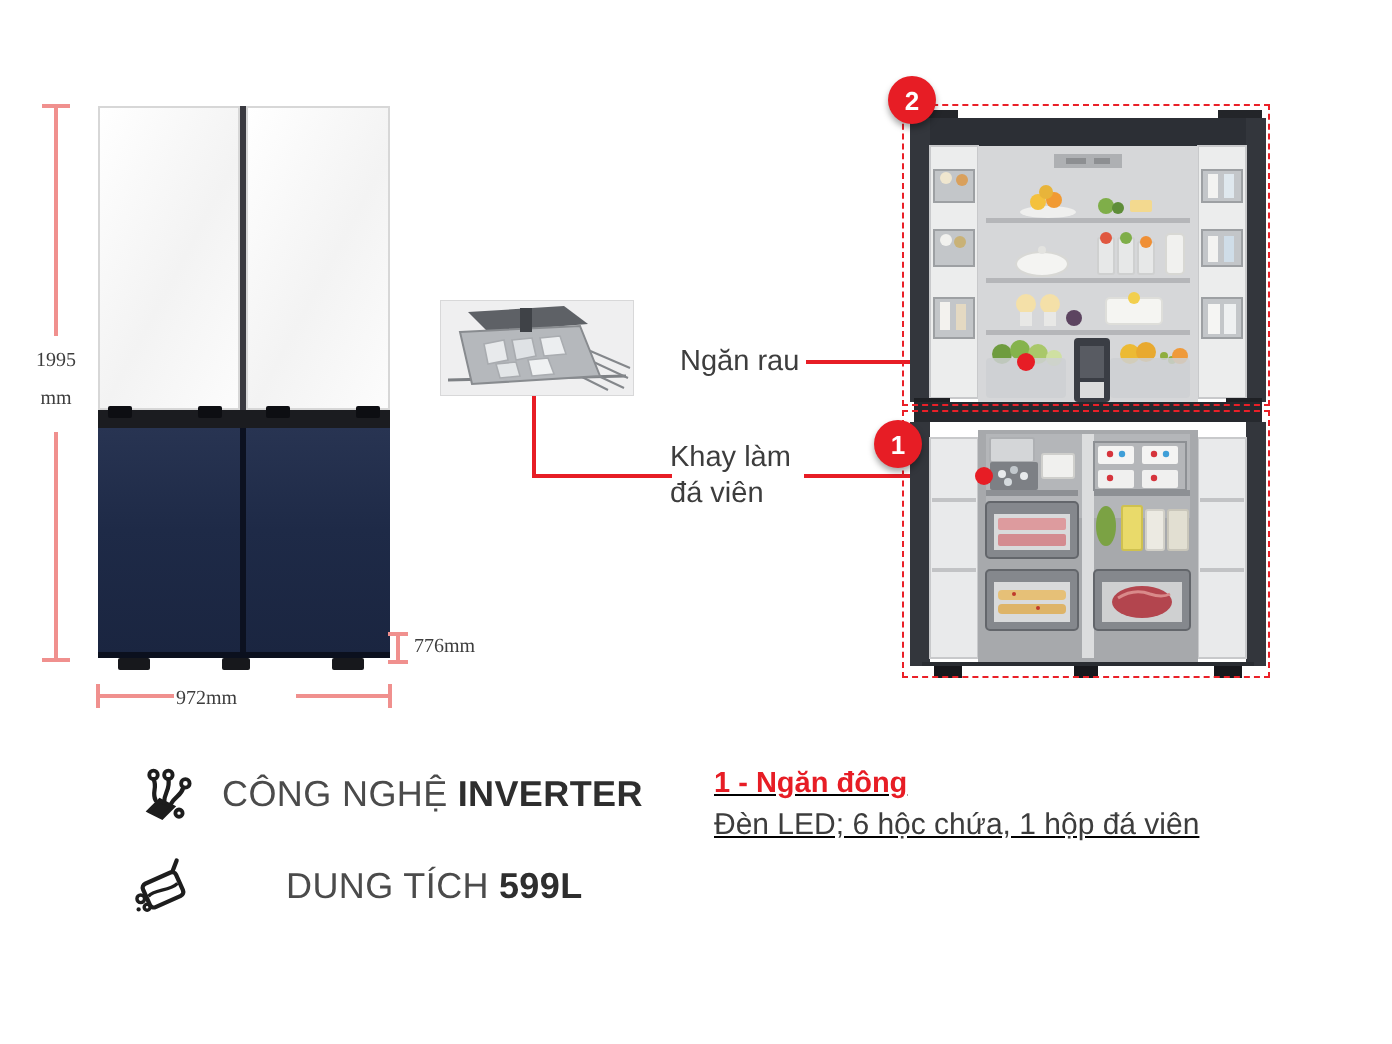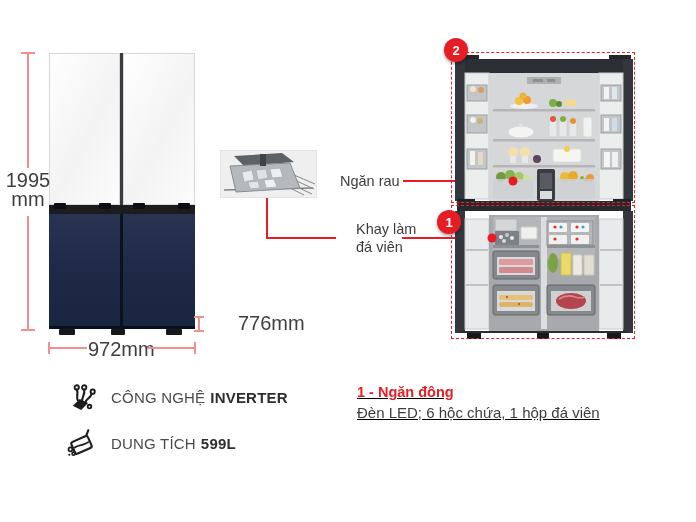--- a/index.html
+++ b/index.html
@@ -15,35 +15,35 @@
   .dgap{left:71px;top:0;width:3px;height:152px;background:#3a3a40;}
   .strip{left:0;top:152px;width:146px;height:9px;background:#1b1c20;}
   .knob{top:150px;height:6px;width:12px;background:#0d0e12;border-radius:1px;}
   .navy{left:0;top:161px;width:146px;height:114px;background:linear-gradient(180deg,#283452 0%,#1e2a47 45%,#1a2540 100%);}
   .ngap{left:71px;top:161px;width:3px;height:114px;background:#0c1120;}
   .nbot{left:0;top:273px;width:146px;height:3px;background:#0b101e;}
   .foot{top:276px;height:6px;background:#17181c;border-radius:1px;}
 
   
   .dim{background:#f0908e;}
-  .dim-text{color:#3e3e3e;font-size:20px;line-height:19px;}
+  .dim-text{color:#3e3e3e;font-size:10px;line-height:19px;font-family:Liberation Serif, serif;}
 
   
   .red-line{background:#e71d25;}
   .red-dot{width:9px;height:9px;border-radius:50%;background:#e71d25;}
   .callout-label{color:#3d3d3d;font-size:14.5px;line-height:18px;}
   .marker{width:24px;height:24px;border-radius:50%;background:#e71d25;color:#ffffff;
           font-size:13px;font-weight:700;display:flex;align-items:center;justify-content:center;
           box-shadow:0 2px 3px rgba(0,0,0,.35);z-index:5;}
   .dashed-box{border:1px dashed #ea2028;box-sizing:border-box;}
 
   
   .spec-row{left:64px;width:320px;height:36px;display:flex;align-items:center;}
   .spec-icon{width:34px;height:34px;flex:0 0 34px;margin-right:13px;}
-  .spec-text{font-size:15px;color:#4b4b4b;letter-spacing:.2px;white-space:nowrap;text-align:center;}
+  .spec-text{font-size:18px;color:#4b4b4b;letter-spacing:.2px;white-space:nowrap;text-align:center;}
   .spec-value{font-weight:700;color:#2e2e2e;margin-left:5px;}
 
   
   .notes{left:357px;top:384px;width:270px;text-decoration:underline;}
   .note-title{color:#e71d25;font-weight:700;font-size:14.5px;line-height:17px;margin:0;}
   .note-desc{color:#3d3d3d;font-size:15px;line-height:18px;margin:3px 0 17px 0;width:262px;}
 </style>
 </head>
 <body>
 
@@ -77,21 +77,21 @@
 
   <div class="abs dim" style="left:48px;top:342px;width:2px;height:12px;"></div>
   <div class="abs dim" style="left:50px;top:347px;width:37px;height:2px;"></div>
   <div class="abs dim-text" style="left:88px;top:340px;width:58px;text-align:left;">972mm</div>
   <div class="abs dim" style="left:148px;top:347px;width:46px;height:2px;"></div>
   <div class="abs dim" style="left:194px;top:342px;width:2px;height:12px;"></div>
 
   <div class="abs dim" style="left:194px;top:316px;width:10px;height:2px;"></div>
   <div class="abs dim" style="left:198px;top:318px;width:2px;height:12px;"></div>
   <div class="abs dim" style="left:194px;top:330px;width:10px;height:2px;"></div>
-  <div class="abs dim-text" style="left:207px;top:314px;margin-left:31px;">776mm</div>
+  <div class="abs dim-text" style="left:207px;top:314px;">776mm</div>
 
   <svg class="abs" style="left:220px;top:150px;" width="97" height="48" viewBox="0 0 97 48">
     <rect x="0" y="0" width="97" height="48" fill="#efeff0" stroke="#d8d8d9"></rect>
     <g>
       <line x1="4" y1="40" x2="93" y2="38" stroke="#7e8185" stroke-width="1.5"></line>
       <line x1="58" y1="28" x2="92" y2="44" stroke="#84878b" stroke-width="1"></line>
       <line x1="66" y1="26" x2="94" y2="39" stroke="#84878b" stroke-width="1"></line>
       <line x1="74" y1="25" x2="95" y2="34" stroke="#84878b" stroke-width="1"></line>
       <line x1="60" y1="33" x2="84" y2="45" stroke="#84878b" stroke-width="1"></line>
     </g>
@@ -107,21 +107,21 @@
     </g>
   </svg>
 
   <div class="abs red-line" style="left:266px;top:198px;width:2px;height:41px;"></div>
   <div class="abs red-line" style="left:266px;top:237px;width:70px;height:2px;"></div>
 
   <div class="abs callout-label" style="left:340px;top:172px;">Ngăn rau</div>
   <div class="abs red-line" style="left:403px;top:180px;width:108px;height:2px;"></div>
   <div class="abs red-dot" style="left:508px;top:176px;"></div>
 
-  <div class="abs callout-label" style="left:356px;top:220px;width:72px;">Khay làm đá viên</div>
+  <div class="abs callout-label" style="left:335px;top:220px;width:72px;">Khay làm đá viên</div>
   <div class="abs red-line" style="left:402px;top:237px;width:88px;height:2px;"></div>
   <div class="abs red-dot" style="left:487px;top:233px;"></div>
 
   <svg class="abs" style="left:449px;top:49px;" width="190" height="292" viewBox="0 0 190 292">
 
     <g>
       <rect x="8" y="6" width="22" height="10" fill="#232529"></rect>
       <rect x="160" y="6" width="22" height="10" fill="#232529"></rect>
       <rect x="8" y="10" width="174" height="14" fill="#2c2f35"></rect>
 
@@ -305,21 +305,21 @@
       <circle cx="12" cy="7" r="2" fill="none" stroke="#1d1d1d" stroke-width="1.8"></circle>
       <circle cx="19" cy="7" r="2" fill="none" stroke="#1d1d1d" stroke-width="1.8"></circle>
       <circle cx="27" cy="11" r="2" fill="none" stroke="#1d1d1d" stroke-width="1.8"></circle>
       <circle cx="24" cy="25" r="1.7" fill="none" stroke="#1d1d1d" stroke-width="1.8"></circle>
     </svg>
     <div class="spec-text">
       <span>CÔNG NGHỆ</span><span class="spec-value">INVERTER</span>
     </div>
   </div>
 
-  <div class="abs spec-row" style="top:425px;">
+  <div class="abs spec-row" style="top:425px;gap:32px;">
     <svg class="spec-icon" viewBox="0 0 32 32">
       <g transform="rotate(-24 16 18)">
         <rect x="8" y="12" width="17" height="12" rx="2" fill="none" stroke="#1d1d1d" stroke-width="2"></rect>
         <path d="M9 18 C13 16 19 20 24 18" stroke="#1d1d1d" stroke-width="1.6" fill="none"></path>
         <path d="M24 12 L28 8" stroke="#1d1d1d" stroke-width="2" stroke-linecap="round"></path>
       </g>
       <circle cx="6" cy="22" r="1.8" fill="none" stroke="#1d1d1d" stroke-width="1.6"></circle>
       <circle cx="9" cy="26" r="1.4" fill="none" stroke="#1d1d1d" stroke-width="1.6"></circle>
       <circle cx="5" cy="27" r="1" fill="#1d1d1d"></circle>
     </svg>

